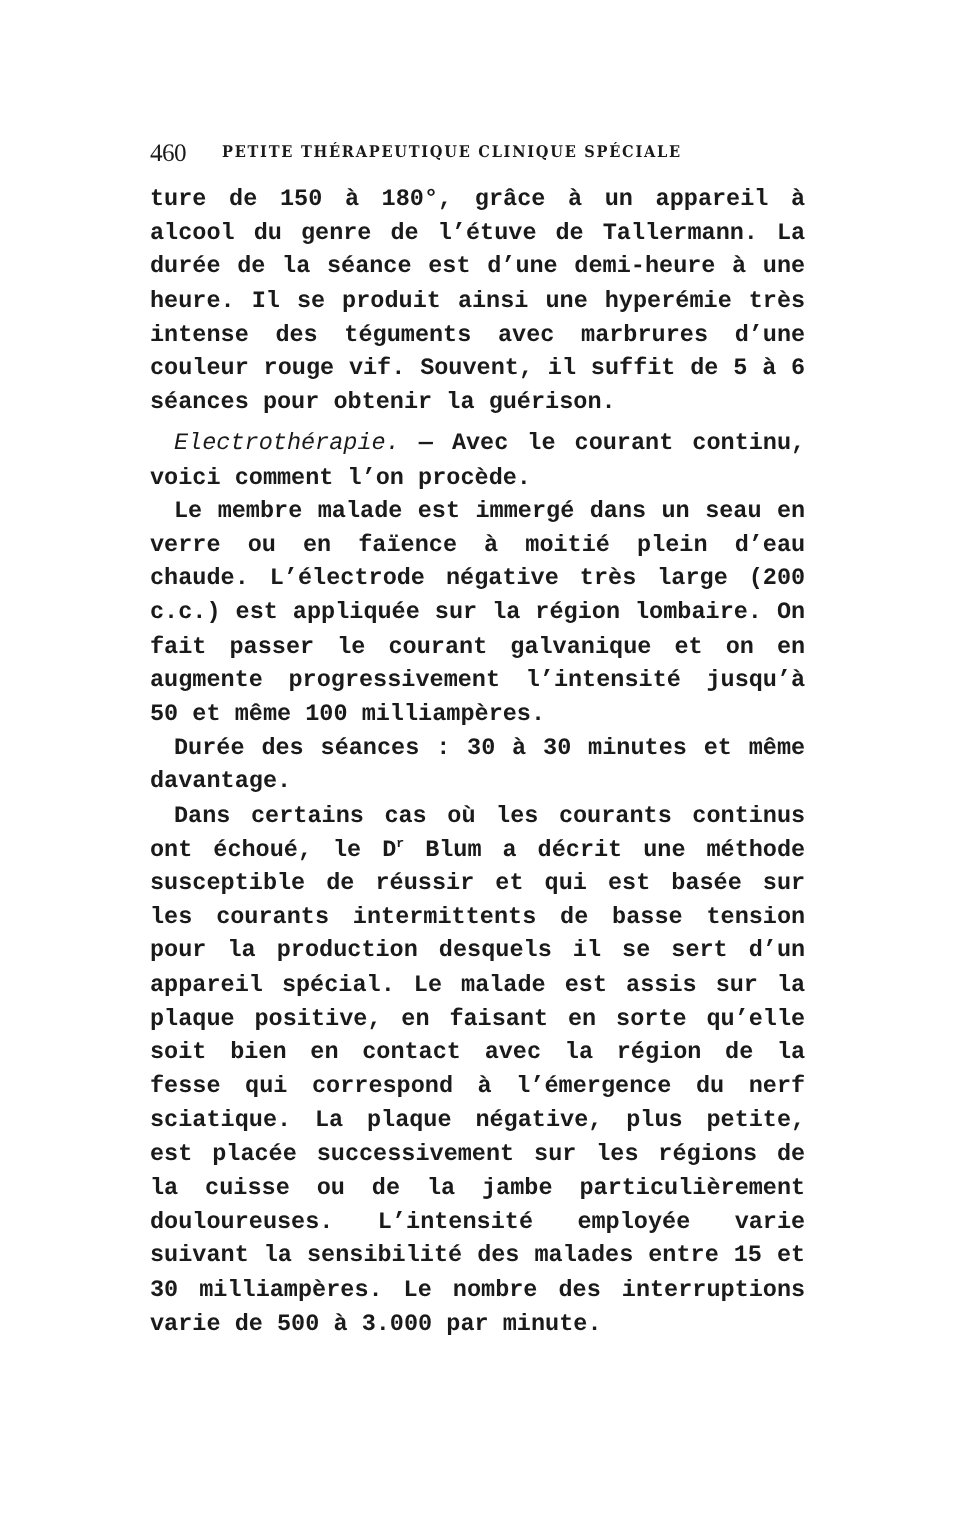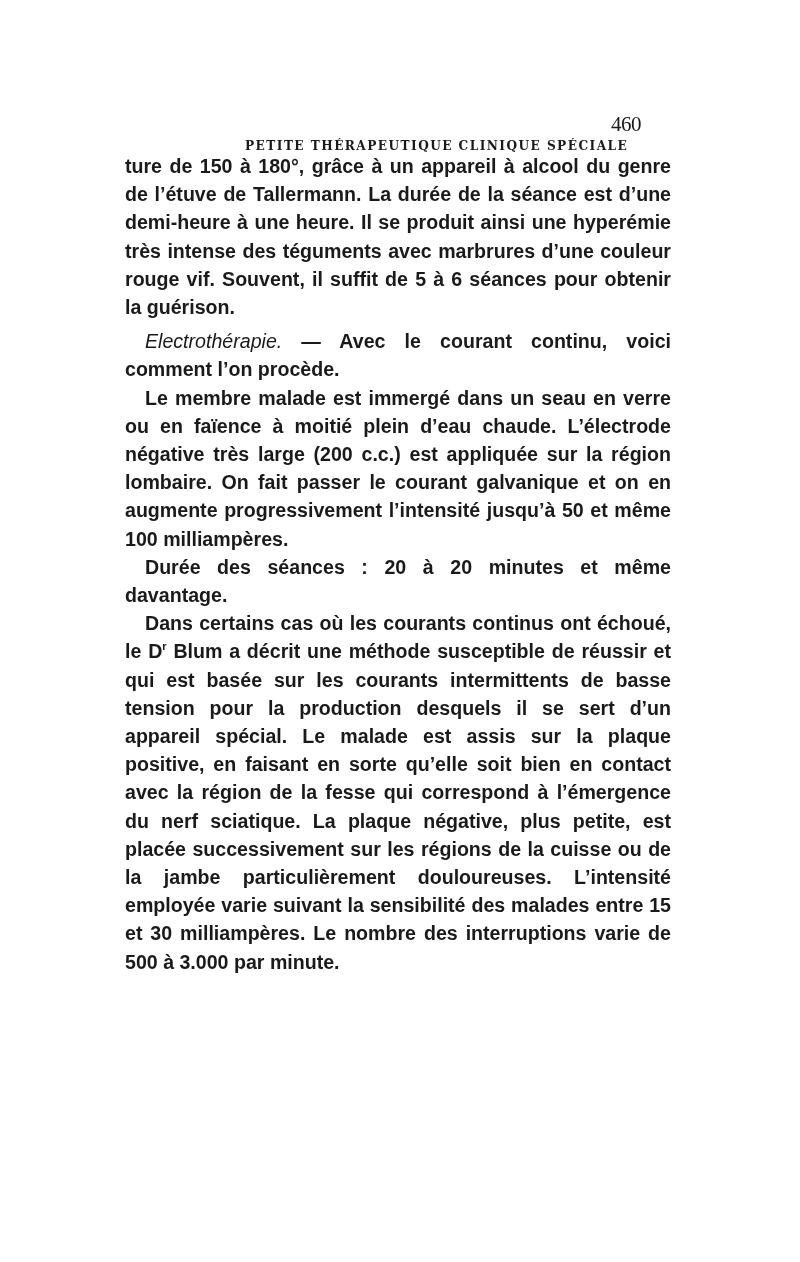--- a/index.html
+++ b/index.html
@@ -16,24 +16,23 @@
       color: #1a1a1a;
     }
     .page {
       position: absolute;
       left: 125px;
       top: 112px;
       width: 546px;
     }
     .running-head {
       display: flex;
-      align-items: flex-end;
+      align-items: center;
       height: 30px;
       margin-bottom: 10px;
-      flex-direction: column;
     }
     .page-number {
       font-size: 21px;
       width: 60px;
       letter-spacing: -0.5px;
     }
     .running-title {
       font-size: 13.5px;
       letter-spacing: 1.6px;
       font-weight: bold;
@@ -41,21 +40,21 @@
       transform: scaleX(0.9);
       transform-origin: left center;
       white-space: nowrap;
     }
     .body-text p {
       margin: 0;
       font-size: 19.6px;
       line-height: 28.2px;
       text-align: justify;
       font-weight: bold;
-      font-family: Liberation Sans, sans-serif;
+      font-family: Liberation Mono, monospace;
     }
     .body-text p.indent {
       text-indent: 20px;
     }
     .body-text p.gap {
       margin-top: 6px;
     }
     .body-text p.gap-sm {
       margin-top: 0;
     }
@@ -79,19 +78,19 @@
     <span class="running-title">PETITE THÉRAPEUTIQUE CLINIQUE SPÉCIALE</span>
   </div>
 
   <div class="body-text">
     <p>ture de 150 à 180°, grâce à un appareil à alcool du genre de l’étuve de Tallermann. La durée de la séance est d’une demi-heure à une heure. Il se produit ainsi une hyperémie très intense des téguments avec marbrures d’une couleur rouge vif. Souvent, il suffit de 5 à 6 séances pour obtenir la guérison.</p>
 
     <p class="indent gap"><span class="italic">Electrothérapie.</span><span> — Avec le courant continu, voici comment l’on procède.</span></p>
 
     <p class="indent gap-sm">Le membre malade est immergé dans un seau en verre ou en faïence à moitié plein d’eau chaude. L’électrode négative très large (200 c.c.) est appliquée sur la région lombaire. On fait passer le courant galvanique et on en augmente progressivement l’intensité jusqu’à 50 et même 100 milliampères.</p>
 
-    <p class="indent gap-sm">Durée des séances : 20 à 20 minutes et même davantage.</p>
+    <p class="indent gap-sm">Durée des séances : 30 à 30 minutes et même davantage.</p>
 
 
     <p class="indent gap-sm"><span>Dans certains cas où les courants continus ont échoué, le D</span><sup>r</sup><span> Blum a décrit une méthode susceptible de réussir et qui est basée sur les courants intermittents de basse tension pour la production desquels il se sert d’un appareil spécial. Le malade est assis sur la plaque positive, en faisant en sorte qu’elle soit bien en contact avec la région de la fesse qui correspond à l’émergence du nerf sciatique. La plaque négative, plus petite, est placée successivement sur les régions de la cuisse ou de la jambe particulièrement douloureuses. L’intensité employée varie suivant la sensibilité des malades entre 15 et 30 milliampères. Le nombre des interruptions varie de 500 à 3.000 par minute.</span></p>
 
   </div>
 </div>
 
 </body></html>

